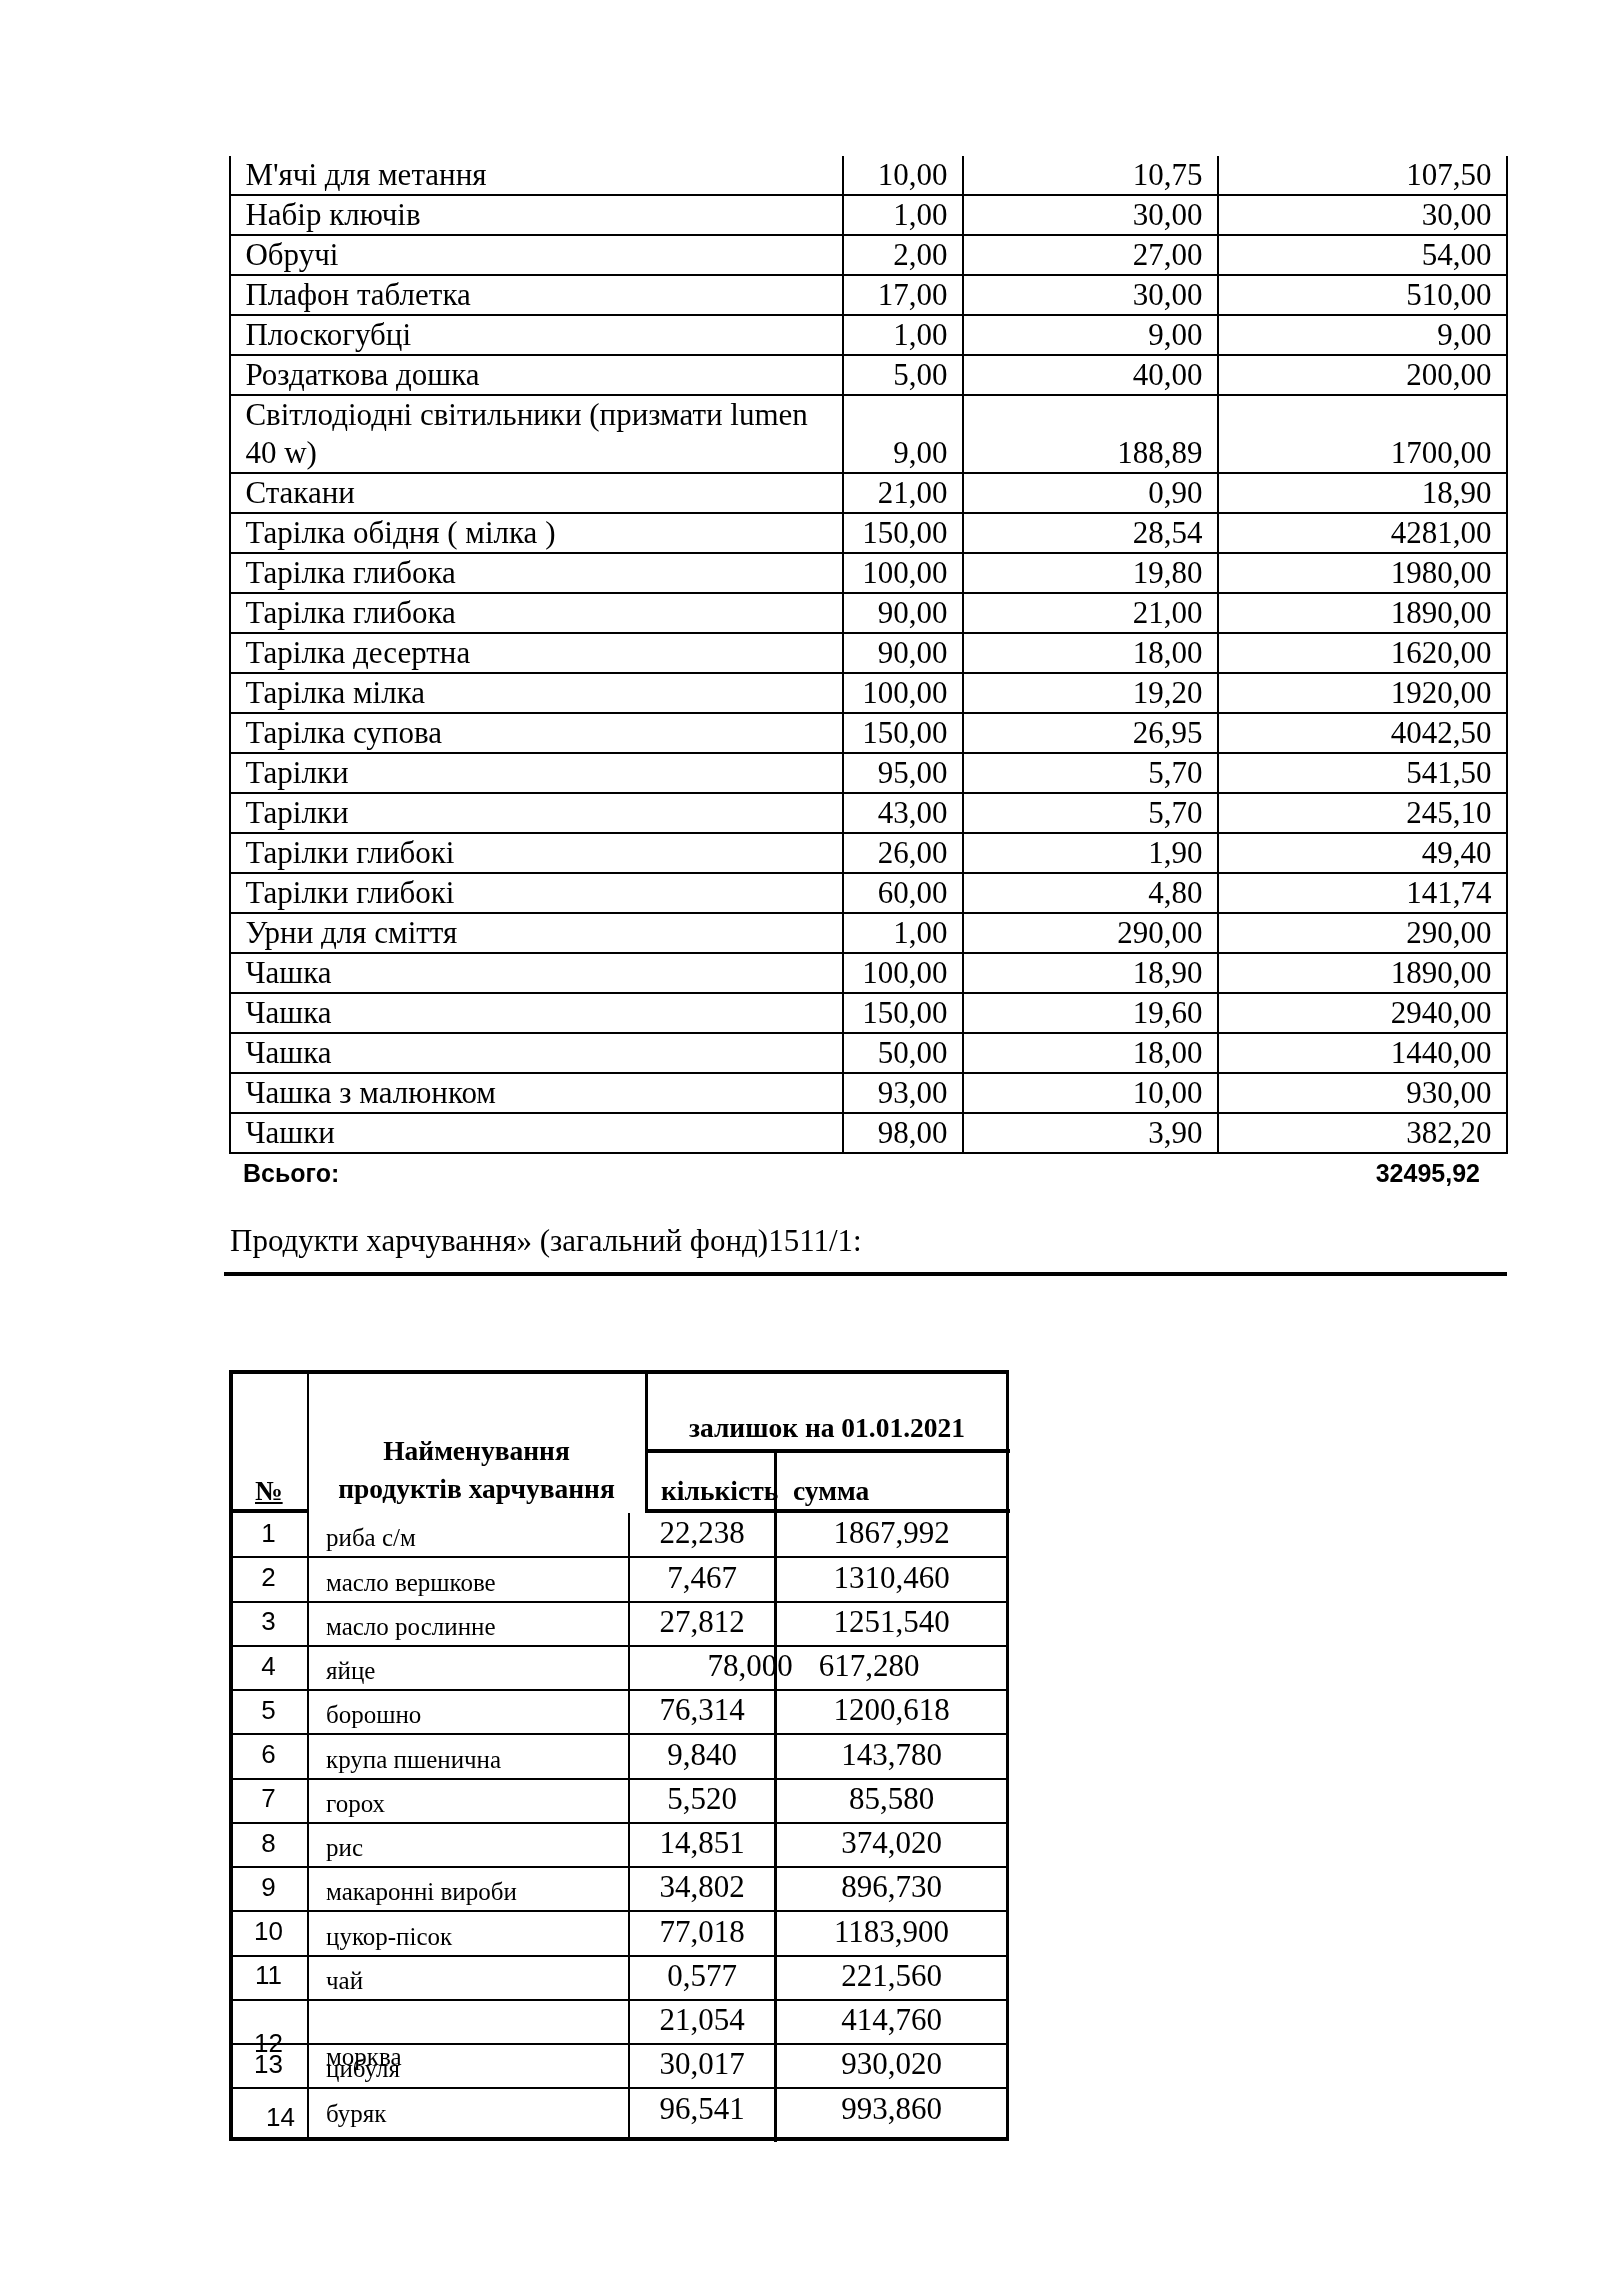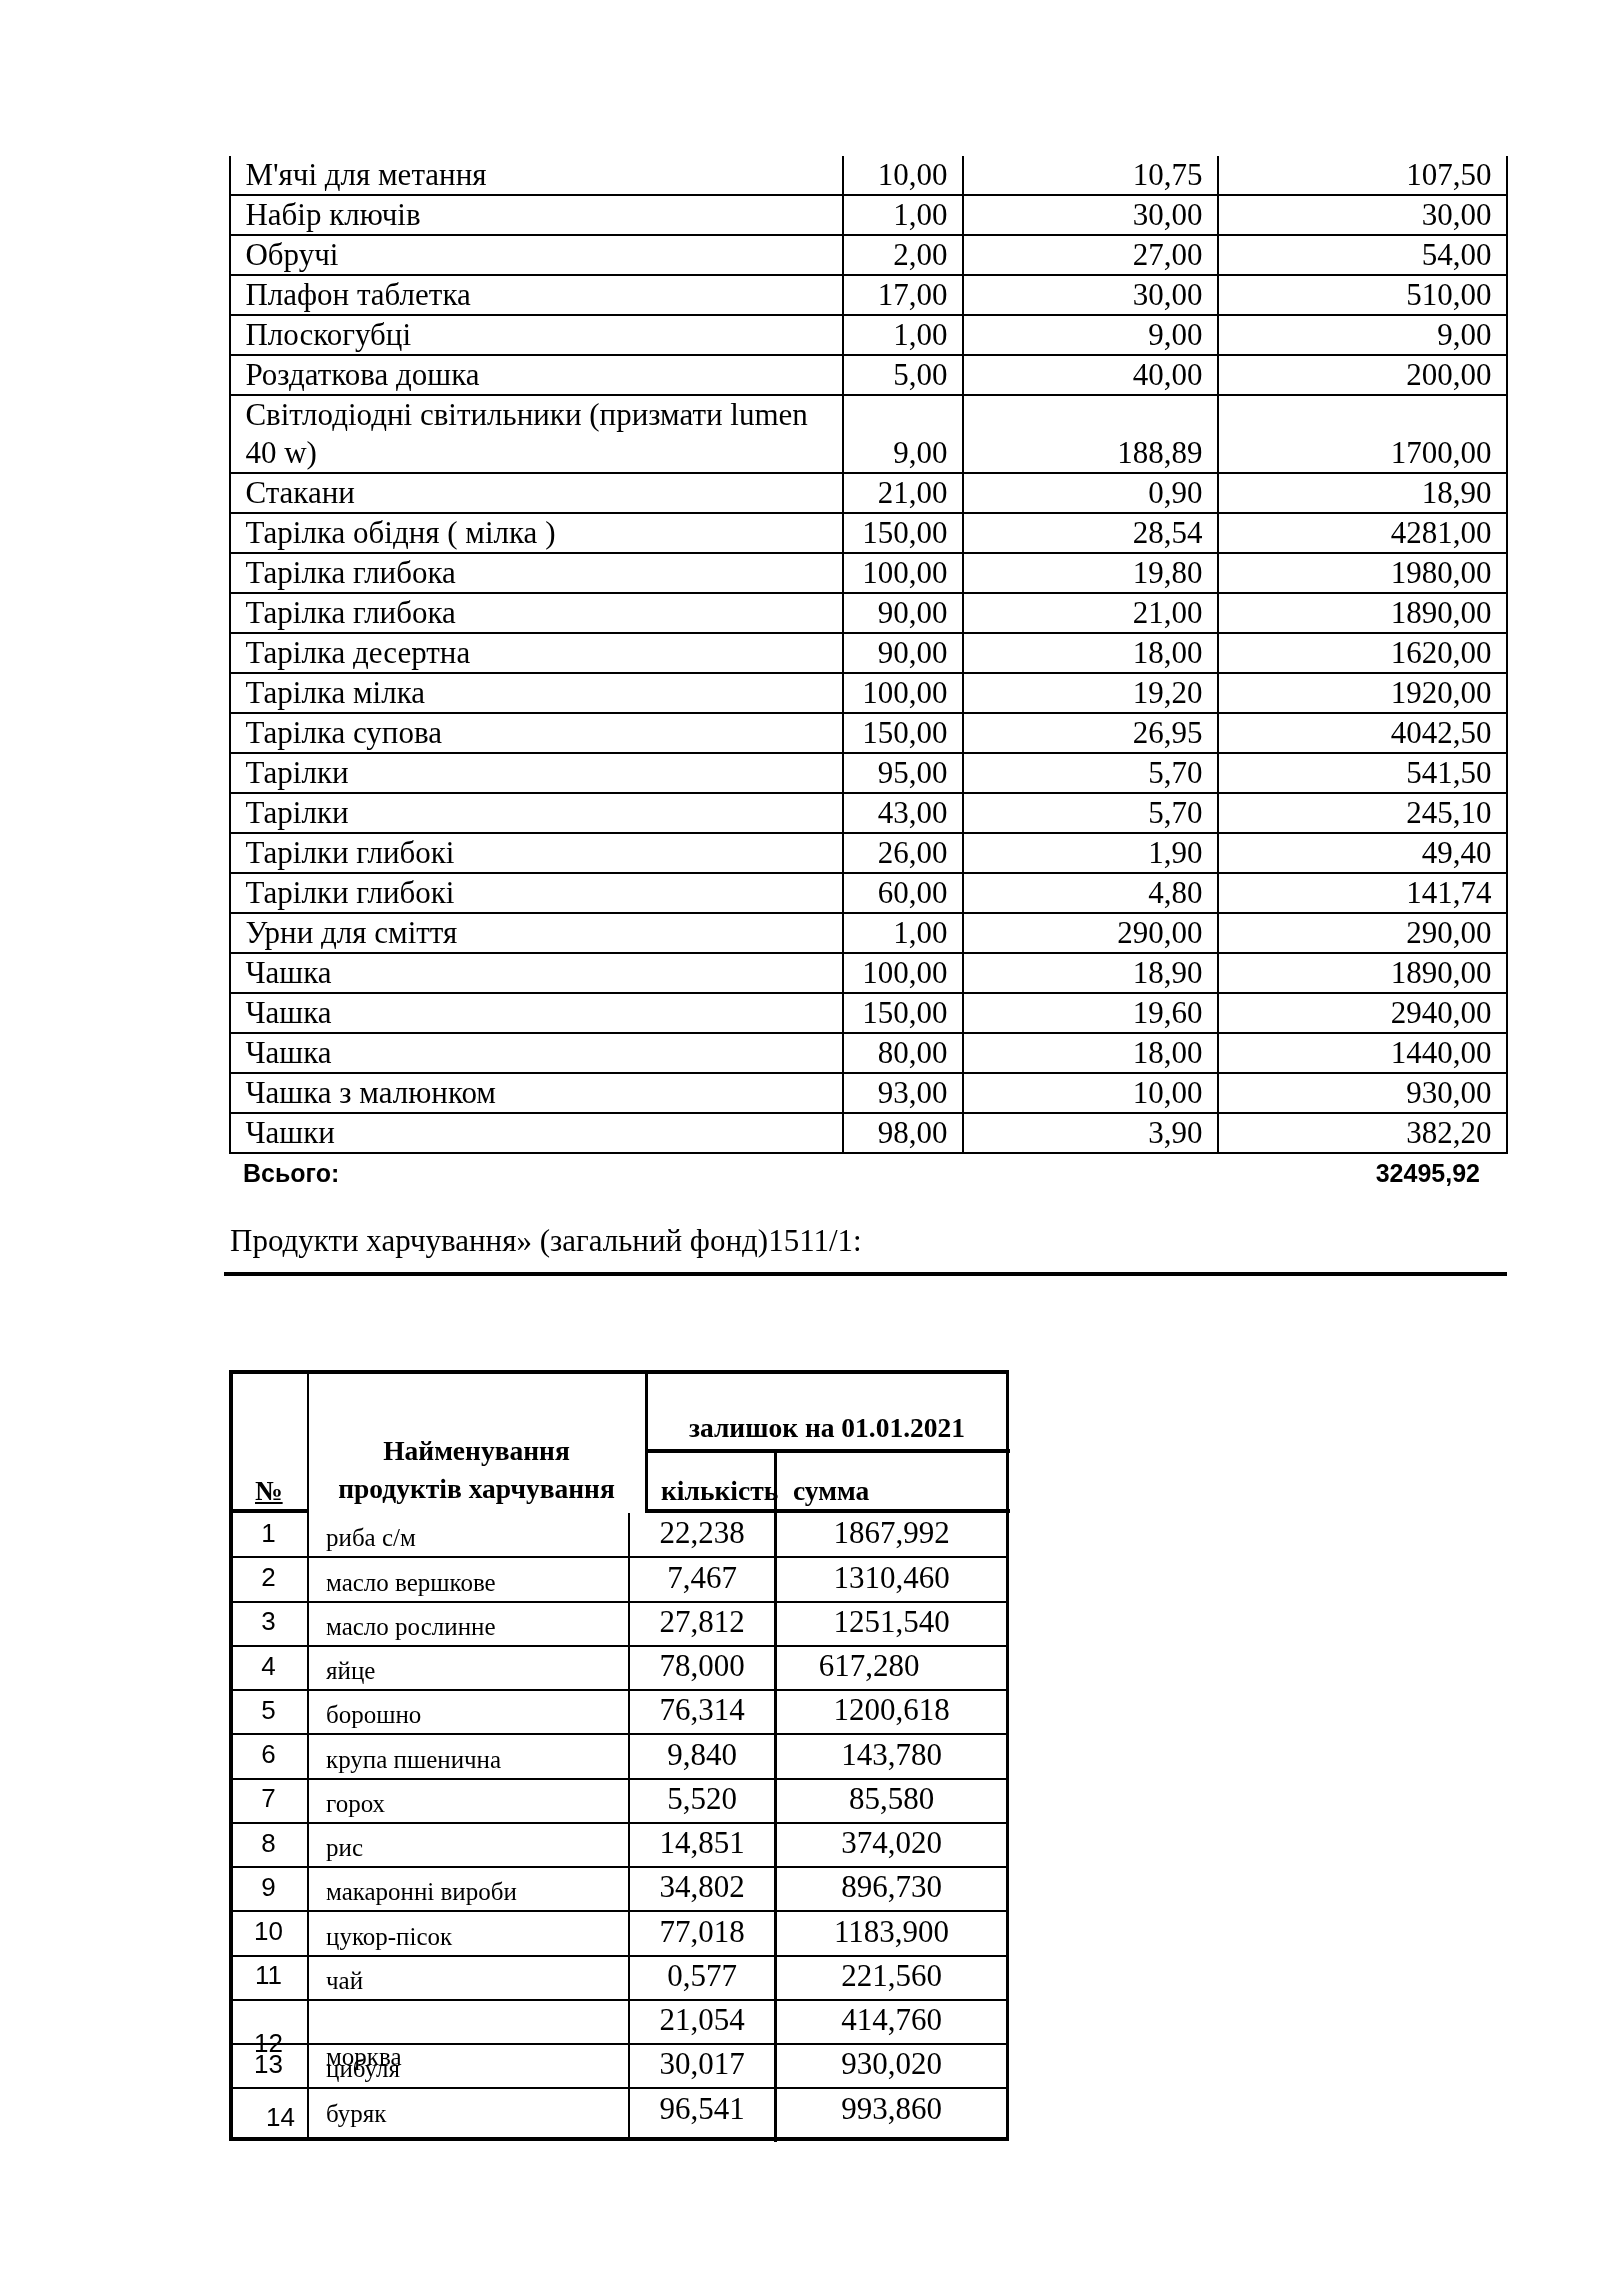--- a/index.html
+++ b/index.html
@@ -173,21 +173,21 @@
         <td class="num">1890,00</td>
       </tr>
       <tr>
         <td class="name">Чашка</td>
         <td class="num">150,00</td>
         <td class="num">19,60</td>
         <td class="num">2940,00</td>
       </tr>
       <tr>
         <td class="name">Чашка</td>
-        <td class="num">80,00</td>
+        <td class="num">50,00</td>
         <td class="num">18,00</td>
         <td class="num">1440,00</td>
       </tr>
       <tr>
         <td class="name">Чашка з малюнком</td>
         <td class="num">93,00</td>
         <td class="num">10,00</td>
         <td class="num">930,00</td>
       </tr>
       <tr>
@@ -245,21 +245,21 @@
         <div class="hline" style="left: 0px; top: 231px; width: 780px; height: 2px;"></div>
         <div class="cell-text rnum" style="left: 0px; top: 236px;">3</div>
         <div class="cell-text rname" style="left: 97px; top: 243px;">масло рослинне</div>
         <div class="cell-text rval" style="left: 401px; width: 144px; top: 234px;">27,812</div>
         <div class="cell-text rval" style="left: 548px; width: 229px; top: 234px;">1251,540</div>
       </div>
       <div style="position: absolute; left: 0px; top: 0px;">
         <div class="hline" style="left: 0px; top: 275px; width: 780px; height: 2px;"></div>
         <div class="cell-text rnum" style="left: 0px; top: 281px;">4</div>
         <div class="cell-text rname" style="left: 97px; top: 287px;">яйце</div>
-        <div class="cell-text rval" style="left: 401px; width: 144px; top: 278px;">78,000</div>
+        <div class="cell-text rval" style="left: 401px; width: 144px; top: 278px; padding-left: 48px;">78,000</div>
         <div class="cell-text rval" style="left: 548px; width: 184px; top: 278px;">617,280</div>
       </div>
       <div style="position: absolute; left: 0px; top: 0px;">
         <div class="hline" style="left: 0px; top: 319px; width: 780px; height: 2px;"></div>
         <div class="cell-text rnum" style="left: 0px; top: 325px;">5</div>
         <div class="cell-text rname" style="left: 97px; top: 331px;">борошно</div>
         <div class="cell-text rval" style="left: 401px; width: 144px; top: 322px;">76,314</div>
         <div class="cell-text rval" style="left: 548px; width: 229px; top: 322px;">1200,618</div>
       </div>
       <div style="position: absolute; left: 0px; top: 0px;">

